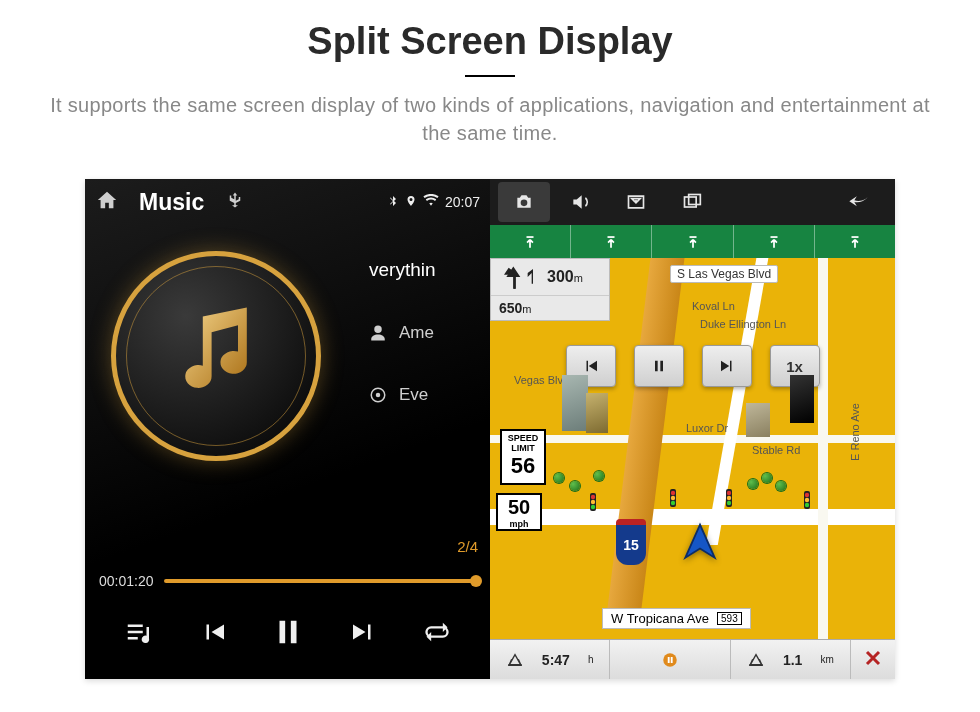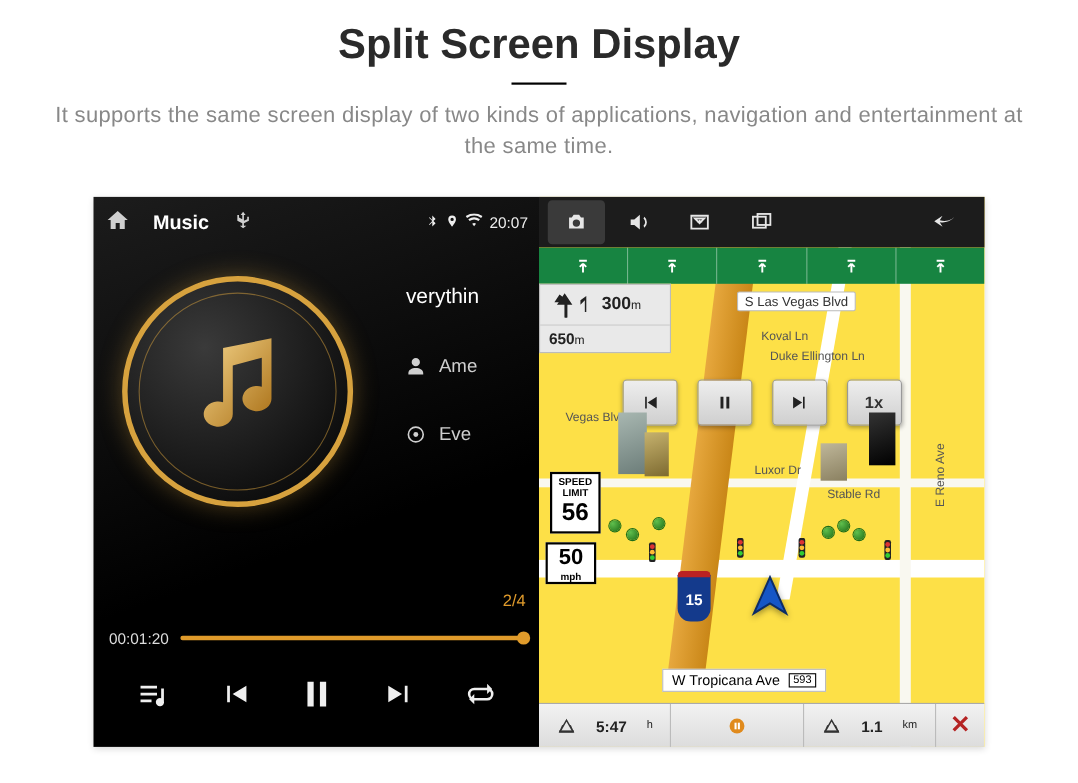--- a/index.html
+++ b/index.html
@@ -53,21 +53,21 @@
     display: flex;
     align-items: center;
     height: 46px;
     padding: 0 10px;
     gap: 8px;
   }
   .top-bar .home svg, .top-bar .usb svg { fill: #cfcfcf; }
   .top-bar .label {
     color: #fff;
     font-weight: bold;
-    font-size: 18px;
+    font-size: 23px;
     margin-left: 12px;
   }
   .top-bar .usb { margin-left: 14px; }
   .status-right {
     margin-left: auto;
     display: flex;
     align-items: center;
     gap: 6px;
     font-size: 14px;
     color: #eee;
@@ -129,21 +129,21 @@
   }
   .controls {
     display: flex; justify-content: space-around; align-items: center;
     padding: 14px 16px 24px 16px;
   }
   .controls .ctl svg { fill: #efefef; }
 
   
   .map-pane {
     flex: 1;
-    background: #fde047;
+    background: #eab308;
     position: relative;
     display: flex; flex-direction: column;
   }
   .sysbar {
     height: 46px;
     background: #1c1c1c;
     display: flex; align-items: center;
     padding: 0 8px;
     gap: 4px;
   }

